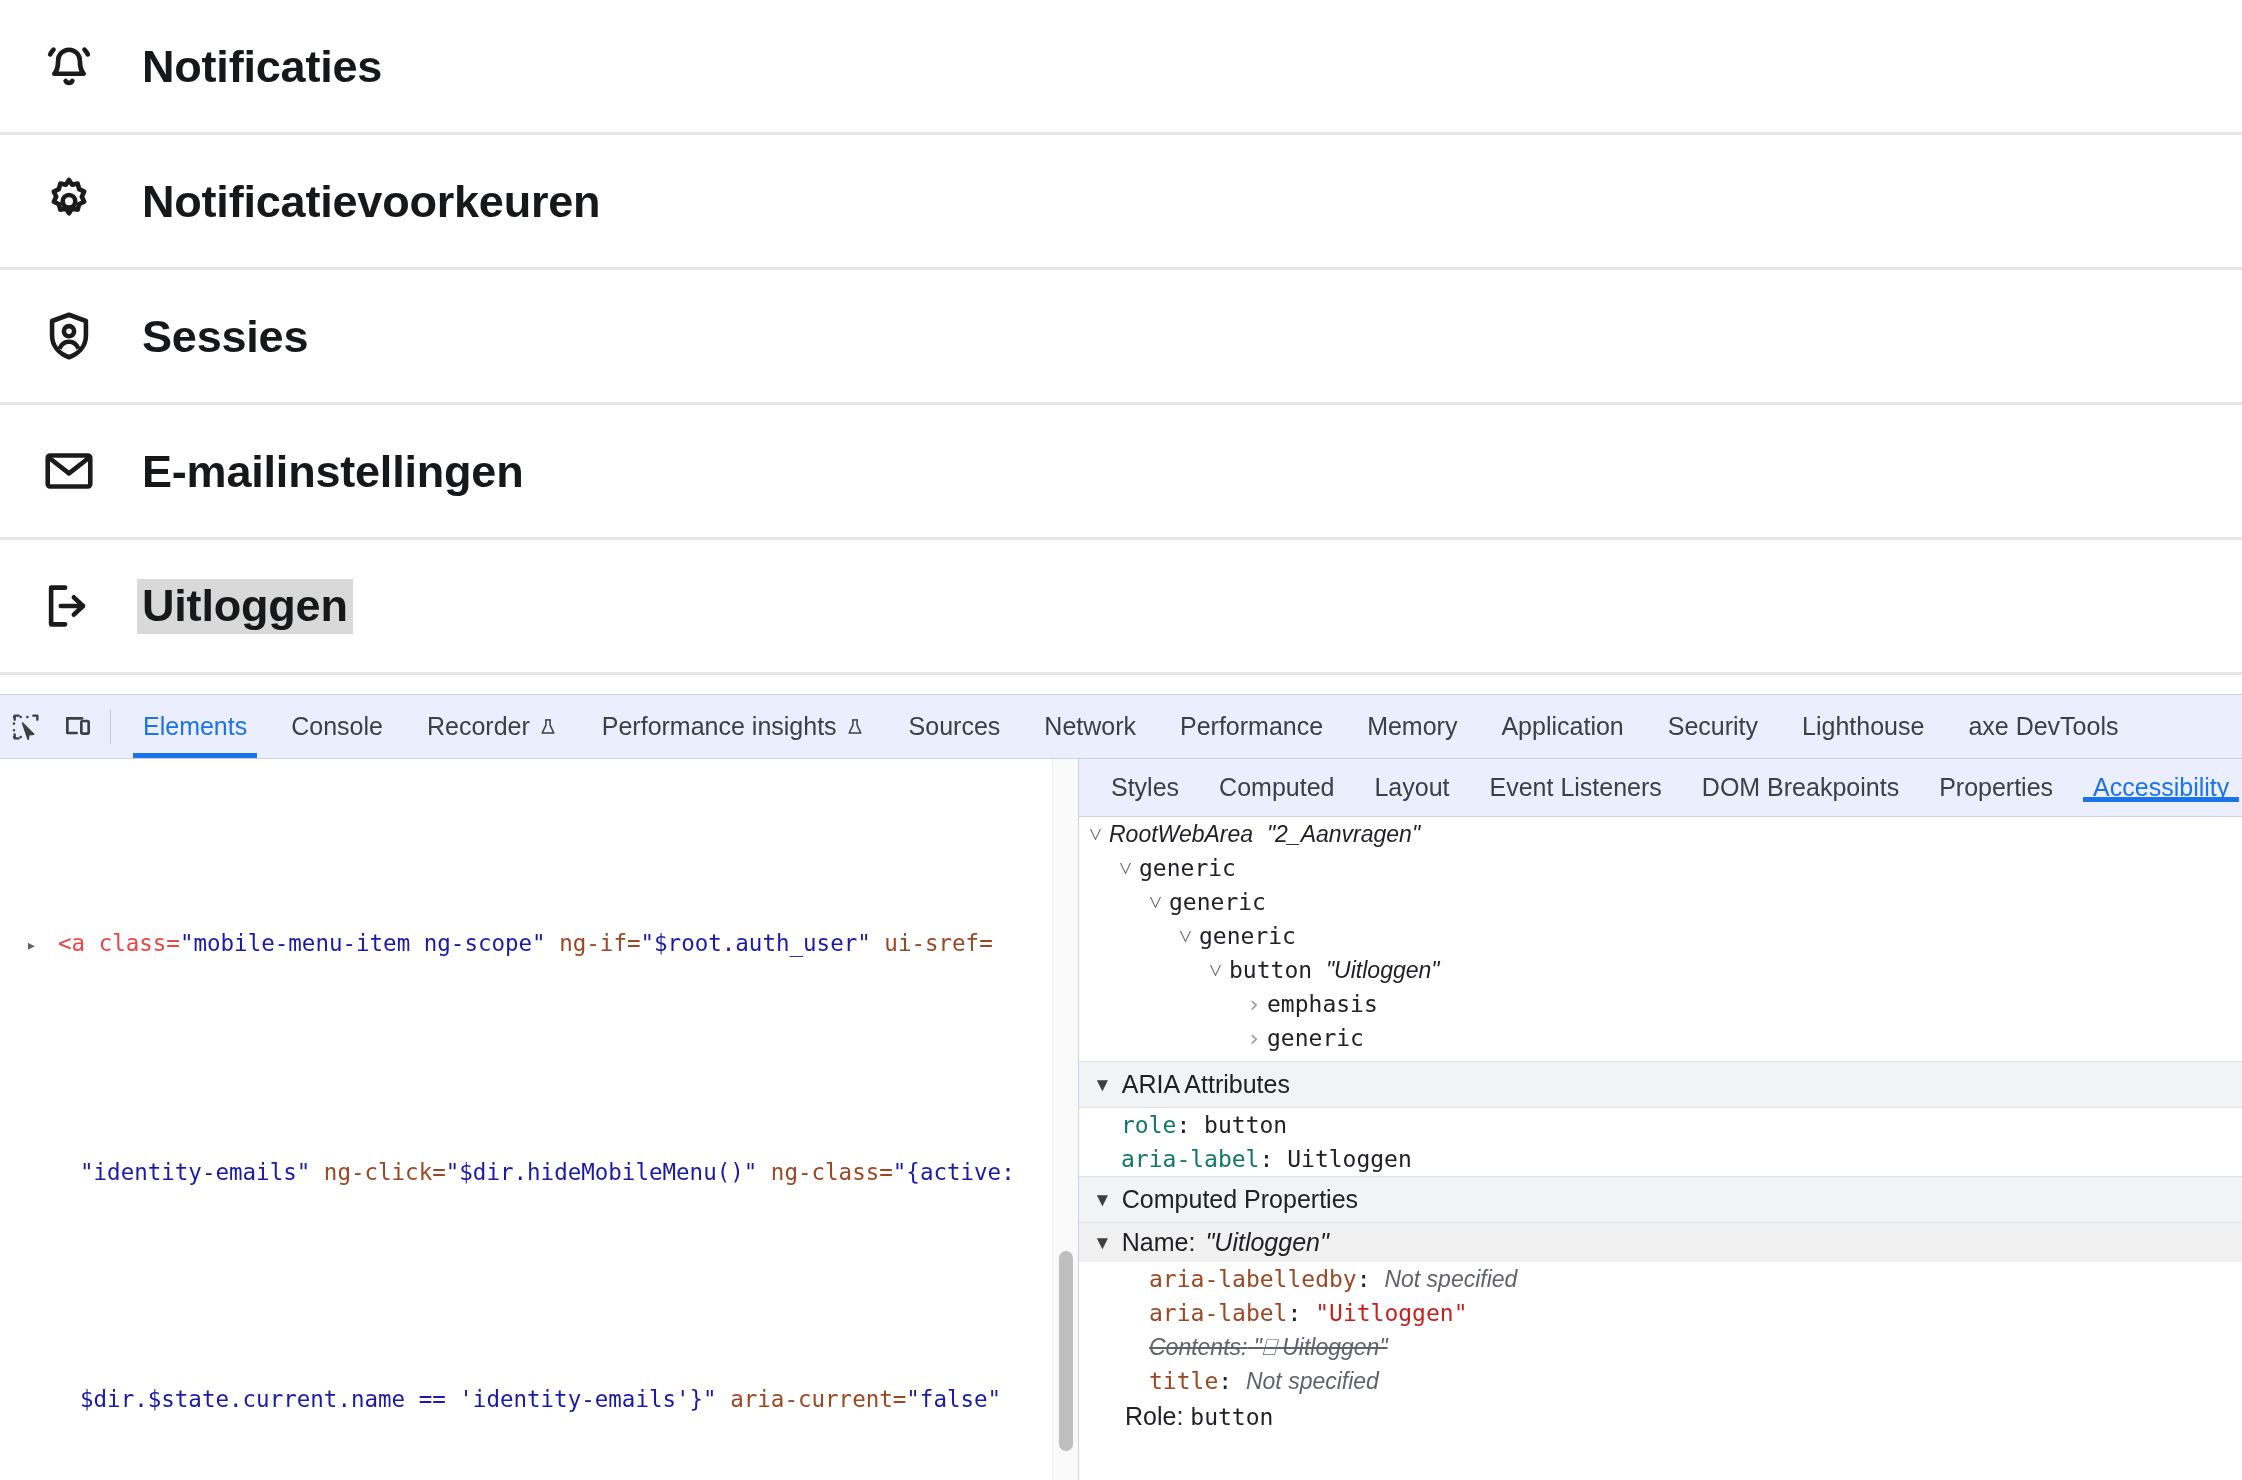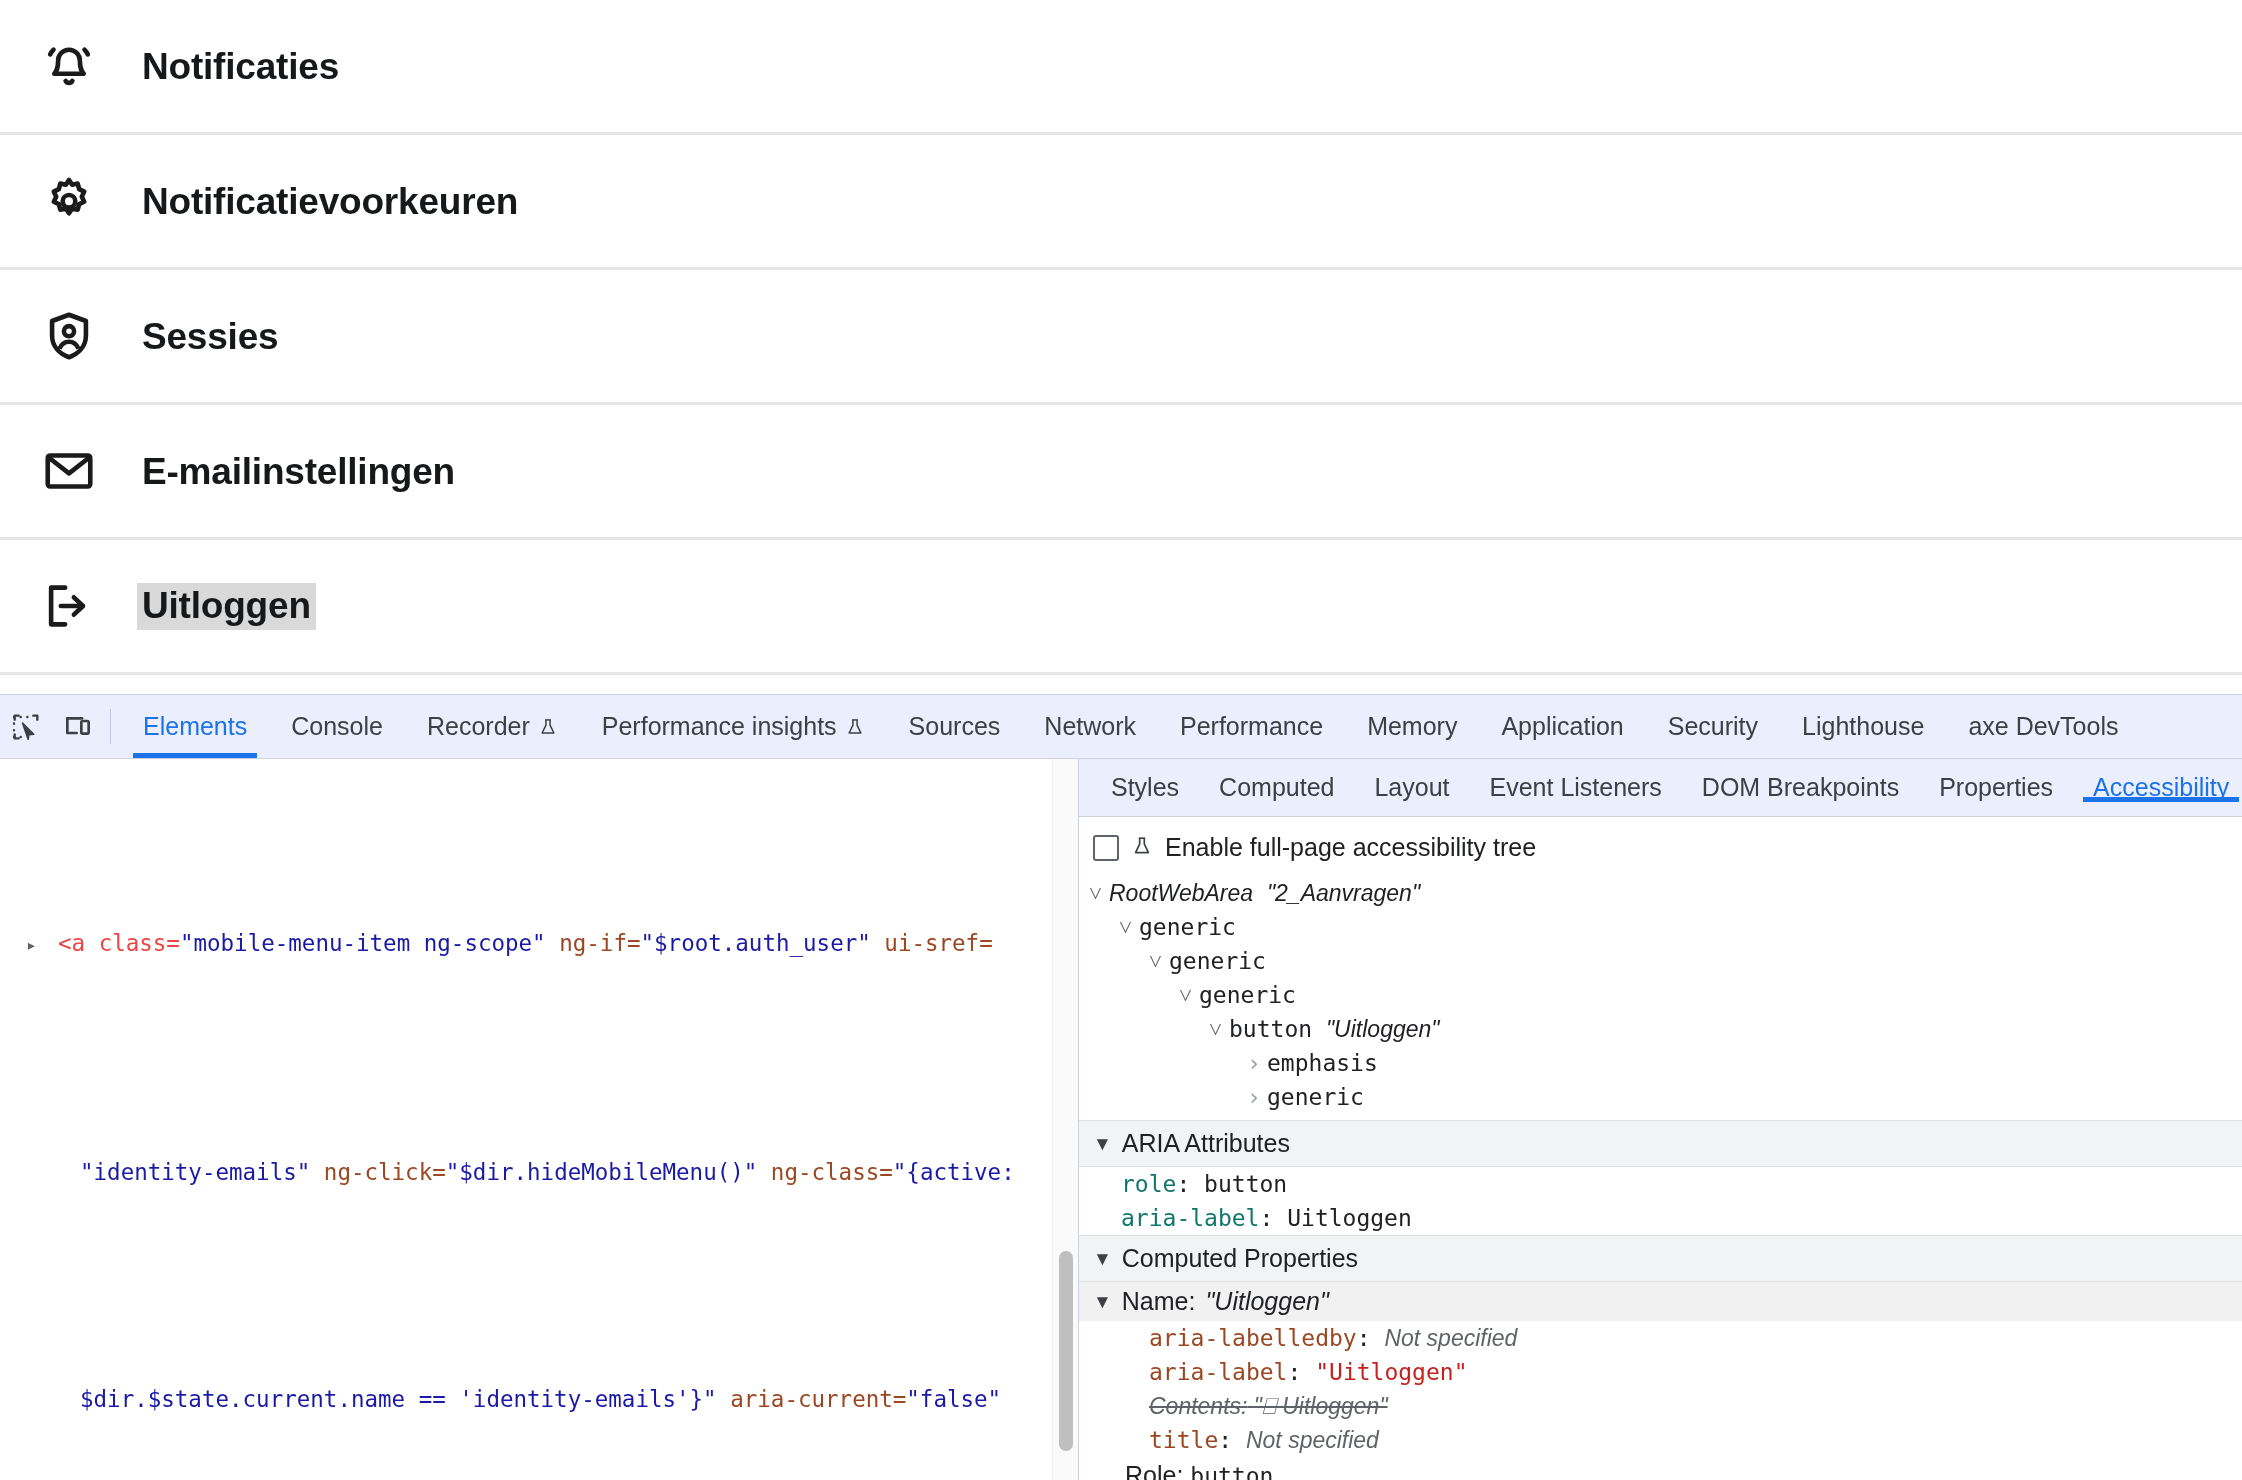--- a/index.html
+++ b/index.html
@@ -28,21 +28,21 @@
   .menu-item:first-child { border-top: none; }
   .menu-item .mi-icon {
     width: 74px; height: 74px;
     flex: 0 0 74px;
     display: flex; align-items: center; justify-content: center;
     color: #1b1b1b;
   }
   .menu-item .mi-icon svg { width: 58px; height: 58px; display:block; }
   .menu-item .mi-label {
     margin-left: 36px;
-    font-size: 37px;
+    font-size: 45px;
     font-weight: 700;
     color: #16181a;
     letter-spacing: -0.2px;
     line-height: 1;
   }
   .menu-item .mi-label.selected {
     background: #d9d9d9;
     padding: 4px 5px 6px 5px;
     margin-left: 31px;
   }
@@ -448,30 +448,20 @@
           <span>Properties</span>
         </div>
         <div class="ax-tab active">
           <span>Accessibility</span>
         </div>
 
       </div>
 
       <div id="ax-content">
 
-        <div class="ax-checkbox-row">
-          <span class="ax-cb"></span>
-          <span class="flask" style="width:22px;height:28px">
-            <svg viewBox="0 0 24 24" fill="none" stroke="#3c4043" stroke-width="1.8" stroke-linejoin="round">
-              <path d="M9.5 3.5v6.2L5 19.2h14L14.5 9.7V3.5"></path>
-                <path d="M8.5 3.5h7"></path>
-            </svg>
-          </span>
-          <span>Enable full-page accessibility tree</span>
-        </div>
 
         <div class="ax-tree">
           <span class="ax-node" style="padding-left:10px"><span class="ax-arrow">˅</span><span class="ax-role-italic">RootWebArea</span> <span class="ax-name-italic">"2_Aanvragen"</span></span>
           <span class="ax-node" style="padding-left:40px"><span class="ax-arrow">˅</span><span>generic</span></span>
           <span class="ax-node" style="padding-left:70px"><span class="ax-arrow">˅</span><span>generic</span></span>
           <span class="ax-node" style="padding-left:100px"><span class="ax-arrow">˅</span><span>generic</span></span>
           <span class="ax-node" style="padding-left:130px"><span class="ax-arrow">˅</span><span>button</span> <span class="ax-name-italic">"Uitloggen"</span></span>
           <span class="ax-node" style="padding-left:168px"><span class="ax-arrow collapsed">›</span><span>emphasis</span></span>
           <span class="ax-node" style="padding-left:168px"><span class="ax-arrow collapsed">›</span><span>generic</span></span>
         </div>

